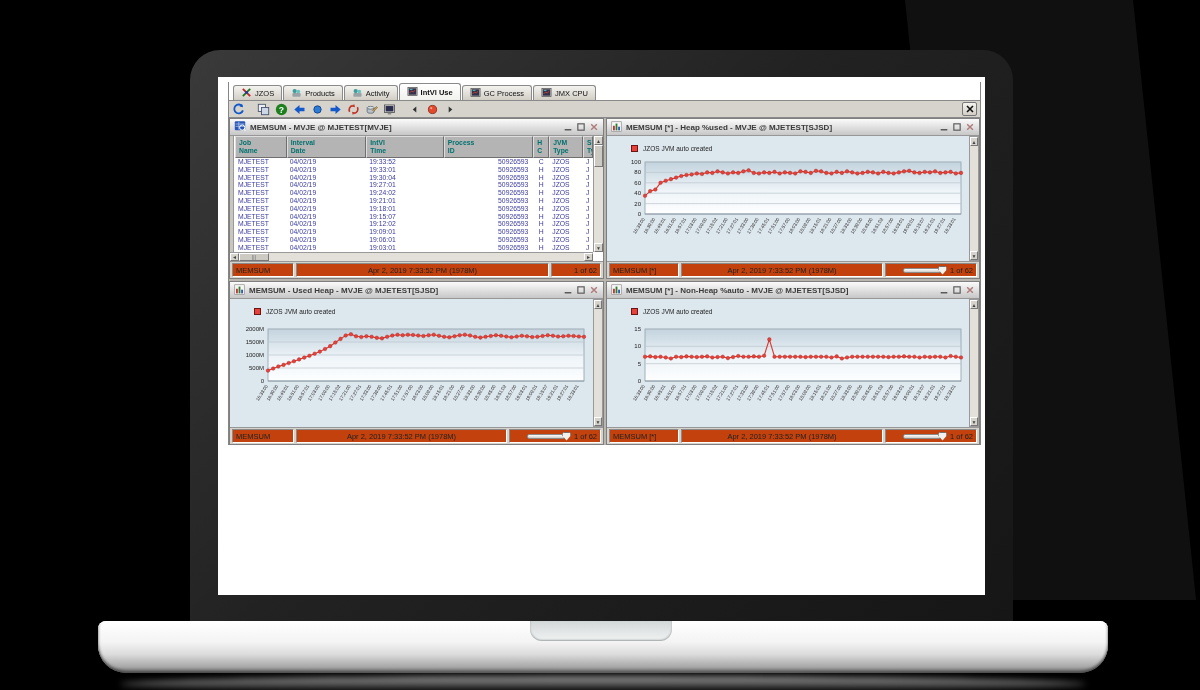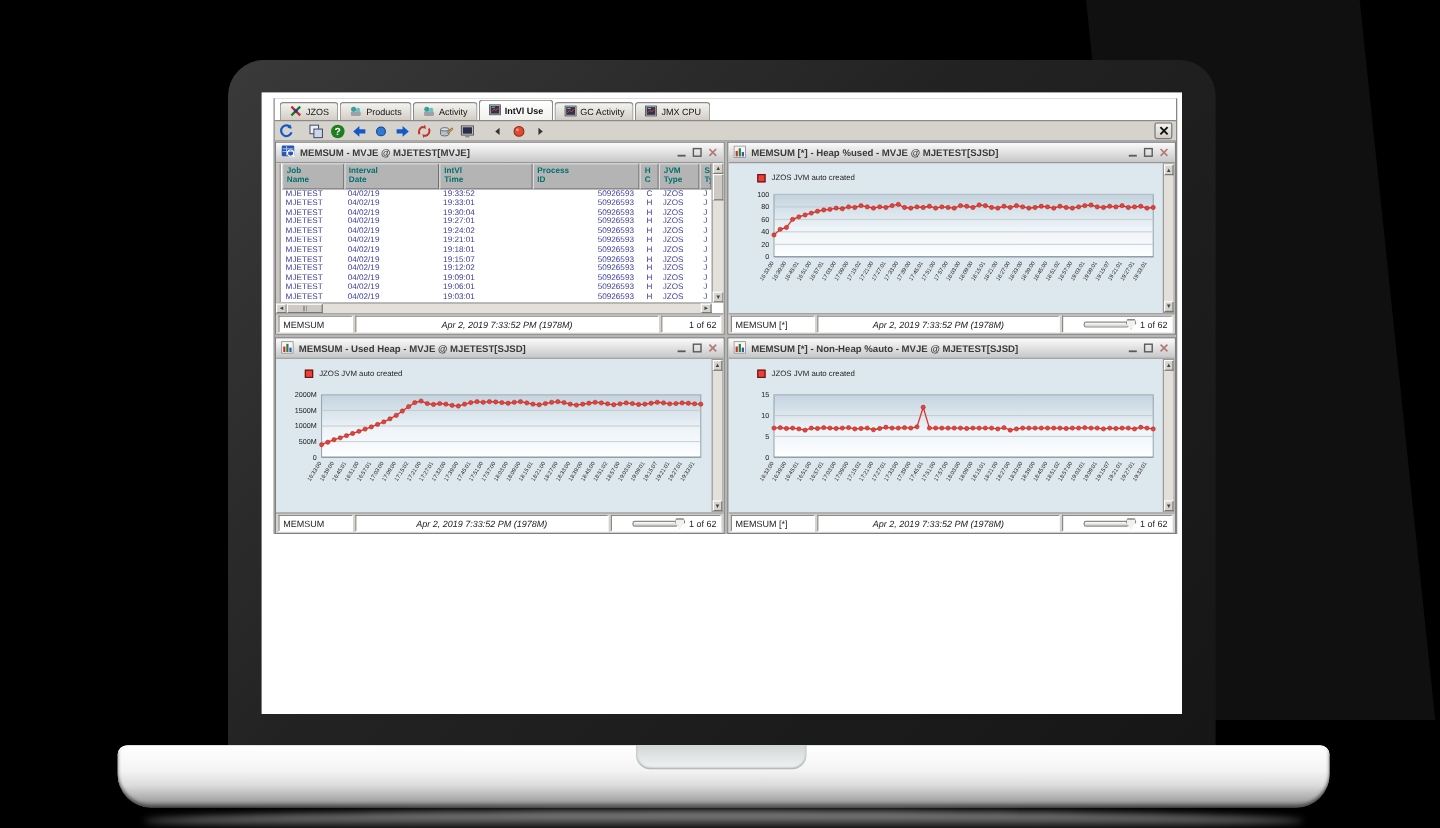--- a/index.html
+++ b/index.html
@@ -46,24 +46,24 @@
   .panel{position:relative;border:1px solid #7f7f7f;background:#fff;display:flex;flex-direction:column;overflow:hidden;}
   .panel.chart{background:#dde7ee;}
   .ptitle{height:17px;flex:0 0 17px;display:flex;align-items:center;gap:4px;padding:0 4px;
           background:linear-gradient(#fbfbfb,#c7c7c7);border-bottom:1px solid #979797;
           font-weight:bold;font-size:8px;color:#3a3a3a;white-space:nowrap;overflow:hidden;}
   .pctrl{margin-left:auto;display:flex;gap:3px;}
   .pctrl span{width:10px;height:10px;display:flex;align-items:center;justify-content:center;}
   .pbody{position:relative;flex:1;overflow:hidden;}
   .pstatus{height:17px;flex:0 0 17px;background:#d6d3cc;border-top:1px solid #979797;
            display:flex;gap:2px;padding:1px 2px;font-size:7.5px;color:#222;}
-  .seg{background:#ffffff;border:1px solid;border-color:#8a8a8a #ffffff #ffffff #8a8a8a;
+  .seg{background:#c2410c;border:1px solid;border-color:#8a8a8a #ffffff #ffffff #8a8a8a;
        display:flex;align-items:center;padding:0 3px;white-space:nowrap;}
   .seg.name{width:62px;}
-  .seg.mid{flex:1;justify-content:center;font-style:italic;}
+  .seg.mid{flex:1;justify-content:center;}
   .seg.page{width:50px;justify-content:flex-end;}
   .seg.pageslider{width:92px;justify-content:flex-end;gap:3px;}
   .slidertrack{width:38px;height:5px;background:linear-gradient(#fff,#cfccc5);border:1px solid #8a8a8a;border-radius:2px;}
   .sliderthumb{width:9px;height:9px;background:#f2f1ee;border:1px solid #6f6f6f;margin-left:-6px;
                clip-path:polygon(50% 100%,0 42%,18% 0,82% 0,100% 42%);}
   
   .tblwrap{position:absolute;left:0;top:0;right:0;bottom:0;}
   .leftstrip{position:absolute;left:0;top:0;width:4px;bottom:9px;background:#c9c6bf;border-right:1px solid #999;}
   .thead{position:absolute;left:5px;top:0;right:10px;height:22px;display:flex;background:#adadad;}
   .th{border:1px solid;border-color:#dedede #6f6f6f #6f6f6f #dedede;background:#b4b4b4;
@@ -135,21 +135,21 @@
               </svg></span>
             <span>IntVl Use</span>
           </div>
           <div class="tab">
             <span><svg width="11" height="11" viewBox="0 0 12 12">
                 <rect x="1" y="1.5" width="10" height="9" fill="#c9c9c9" stroke="#555" stroke-width="0.8"></rect>
                 <rect x="2" y="2.5" width="8" height="7" fill="#31314a"></rect>
                 <path d="M3 7.5 L5 5.5 6.8 6.5 9 4.5" stroke="#e04237" stroke-width="0.9" fill="none"></path>
                 <rect x="3" y="3.2" width="3" height="1" fill="#4fc3c3"></rect>
               </svg></span>
-            <span>GC Activity</span>
+            <span>GC Process</span>
           </div>
           <div class="tab">
             <span><svg width="11" height="11" viewBox="0 0 12 12">
                 <rect x="1" y="1.5" width="10" height="9" fill="#c9c9c9" stroke="#555" stroke-width="0.8"></rect>
                 <rect x="2" y="2.5" width="8" height="7" fill="#31314a"></rect>
                 <path d="M3 7.5 L5 5.5 6.8 6.5 9 4.5" stroke="#e04237" stroke-width="0.9" fill="none"></path>
                 <rect x="3" y="3.2" width="3" height="1" fill="#4fc3c3"></rect>
               </svg></span>
             <span>JMX CPU</span>
           </div>

